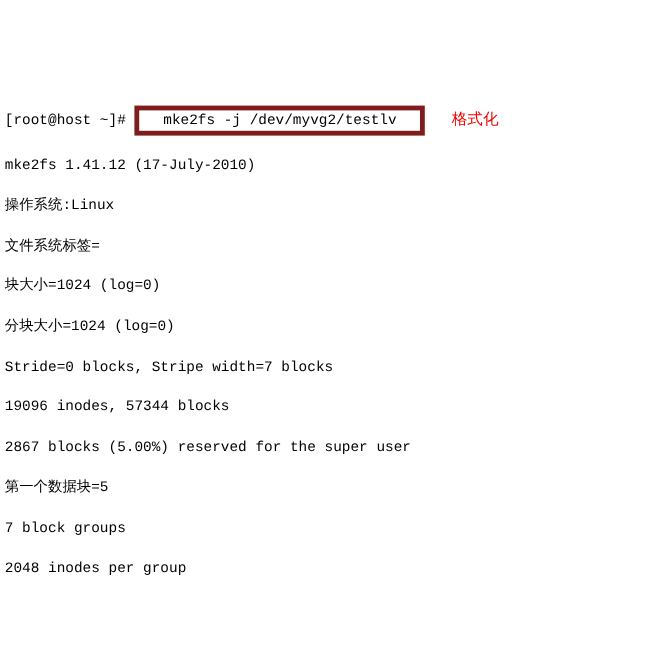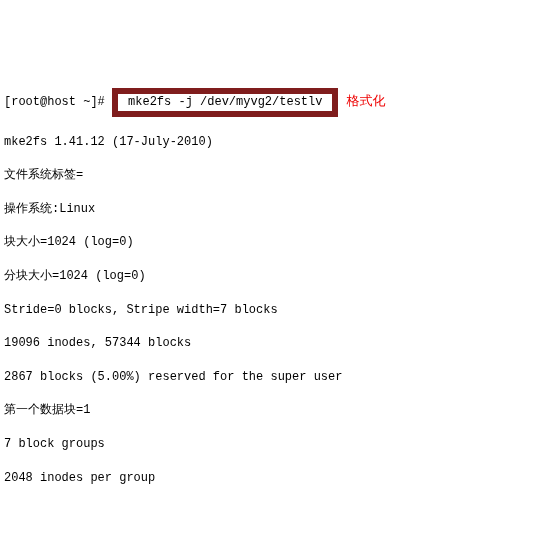--- a/index.html
+++ b/index.html
@@ -7,47 +7,47 @@
       font-family: 'Courier New', monospace;
       font-size: 12px;
       line-height: 1.4;
       background: #fff;
       color: #000;
       padding: 4px;
       white-space: pre;
     }
     .line { display: block; }
     .red-border {
-      border: 6px solid #7f1d1d;
-      padding: 0 10px;
+      border: 4px solid #7f1d1d;
+      padding: 0 20px;
       display: inline-block;
     }
     .annotation {
       color: #e00;
       font-size: 13px;
       display: inline-block;
-      margin-left: 8px;
+      margin-left: 22px;
     }
   </style>
 </head>
 <body>
 
 
 
 <div>
 <span class="line"><span>[root@host ~]# </span><span class="red-border">mke2fs -j /dev/myvg2/testlv</span><span class="annotation">格式化</span></span>
 <span class="line">mke2fs 1.41.12 (17-July-2010)</span>
+<span class="line">操作系统:Linux</span>
 <span class="line">文件系统标签=</span>
-<span class="line">操作系统:Linux</span>
 <span class="line">块大小=1024 (log=0)</span>
 <span class="line">分块大小=1024 (log=0)</span>
 <span class="line">Stride=0 blocks, Stripe width=7 blocks</span>
 <span class="line">19096 inodes, 57344 blocks</span>
 <span class="line">2867 blocks (5.00%) reserved for the super user</span>
-<span class="line">第一个数据块=1</span>
+<span class="line">第一个数据块=5</span>
 <span class="line">7 block groups</span>
 <span class="line">2048 inodes per group</span>
 
 
 
 
 
 
 
 

